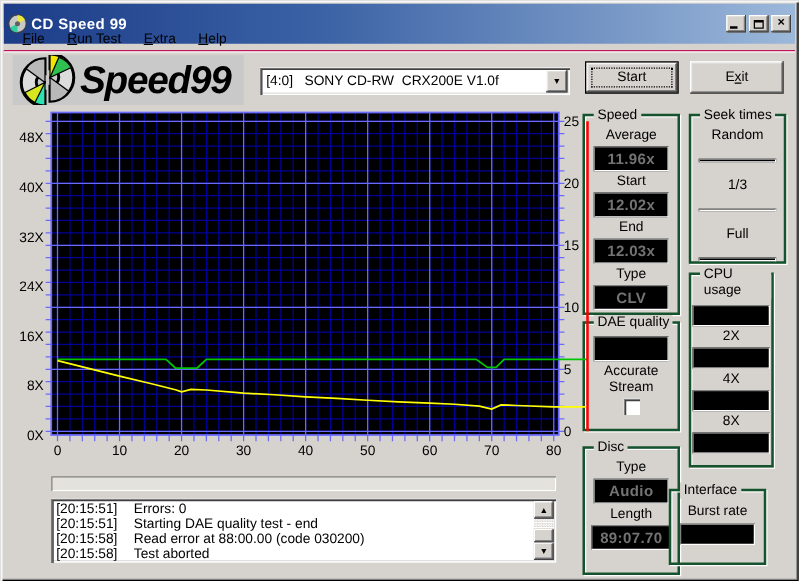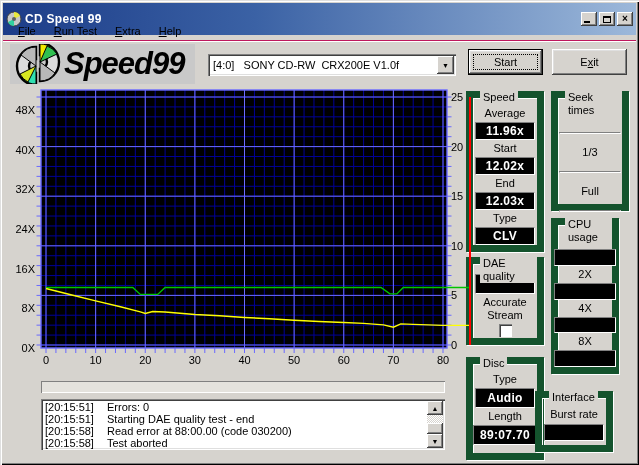--- a/index.html
+++ b/index.html
@@ -34,27 +34,27 @@
   .combo-text{flex:1;font-size:11px;padding-left:5px;white-space:pre;color:#000;}
   .combo-btn{width:17px;height:18px;margin-right:2px;background:#d6d3ce;
              box-shadow:inset -1px -1px 0 #404040,inset 1px 1px 0 #fff,inset -2px -2px 0 #808080;
              display:flex;align-items:center;justify-content:center;font-size:7px;color:#000;}
   .btn{position:absolute;height:26px;width:75px;background:#d6d3ce;font-size:11px;color:#000;
        box-shadow:inset -1px -1px 0 #404040,inset 1px 1px 0 #fff,inset -2px -2px 0 #808080,inset 2px 2px 0 #dfdfdf;
        display:flex;align-items:center;justify-content:center;}
   .btn.default{border:1px solid #000;}
   .btn .focus-rect{position:absolute;left:4px;top:4px;right:4px;bottom:4px;border:1px dotted #000;}
   
-  .group{position:absolute;border:7px solid #14532d;box-shadow:inset 1px 1px 0 #fff,1px 1px 0 #fff;
+  .group{position:absolute;border:2px solid #14532d;box-shadow:inset 1px 1px 0 #fff,1px 1px 0 #fff;
          display:flex;flex-direction:column;align-items:center;}
   .caption{position:absolute;top:-7px;left:7px;background:#d6d3ce;padding:0 3px;font-size:11px;color:#000;line-height:13px;}
   .field-label{font-size:11px;color:#000;text-align:center;line-height:13px;}
   .lcd{background:#000;width:60px;height:20px;display:flex;align-items:center;justify-content:center;
        border-top:1px solid #808080;border-left:1px solid #808080;border-bottom:1px solid #fff;border-right:1px solid #fff;}
-  .lcd span{color:#ffffff;font-weight:bold;font-size:12px;letter-spacing:.3px;}
+  .lcd span{color:#737373;font-weight:bold;font-size:12px;letter-spacing:.3px;}
   .lcd.slim{height:17px;}
   .checkbox{width:13px;height:13px;background:#fff;
             box-shadow:inset 1px 1px 0 #808080,inset 2px 2px 0 #404040,inset -1px -1px 0 #fff;}
   
   .chart-svg{position:absolute;left:0;top:85px;width:478px;height:285px;z-index:3;pointer-events:none;}
   .redline{position:absolute;left:469px;top:97px;width:2px;height:248px;background:#ff0000;z-index:4;}
   
   .progress{position:absolute;left:41px;top:381px;width:404px;height:12px;background:#e4e2dd;
             box-shadow:inset 1px 1px 0 #808080,inset -1px -1px 0 #fff;}
   .listbox{position:absolute;left:41px;top:399px;width:404px;height:51px;background:#fff;

